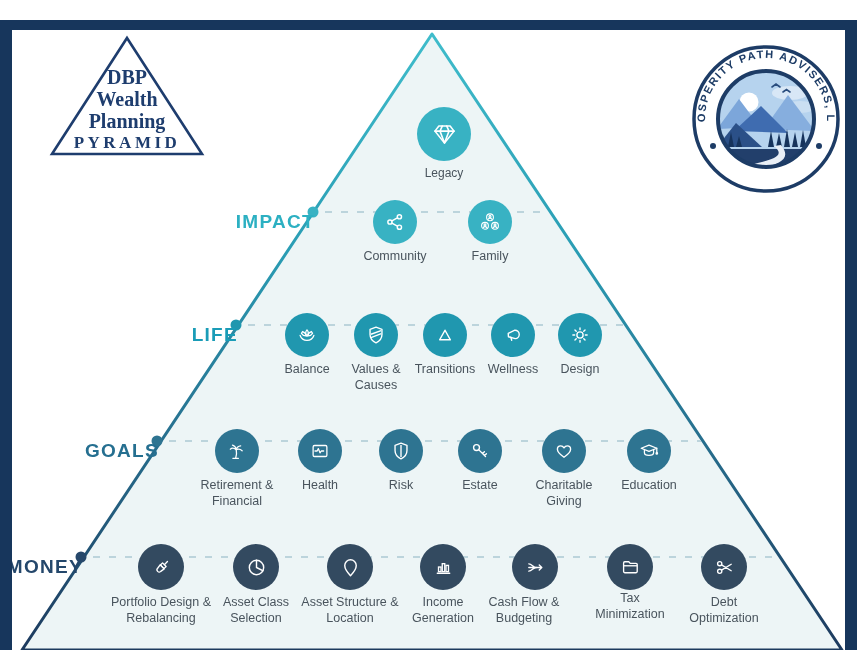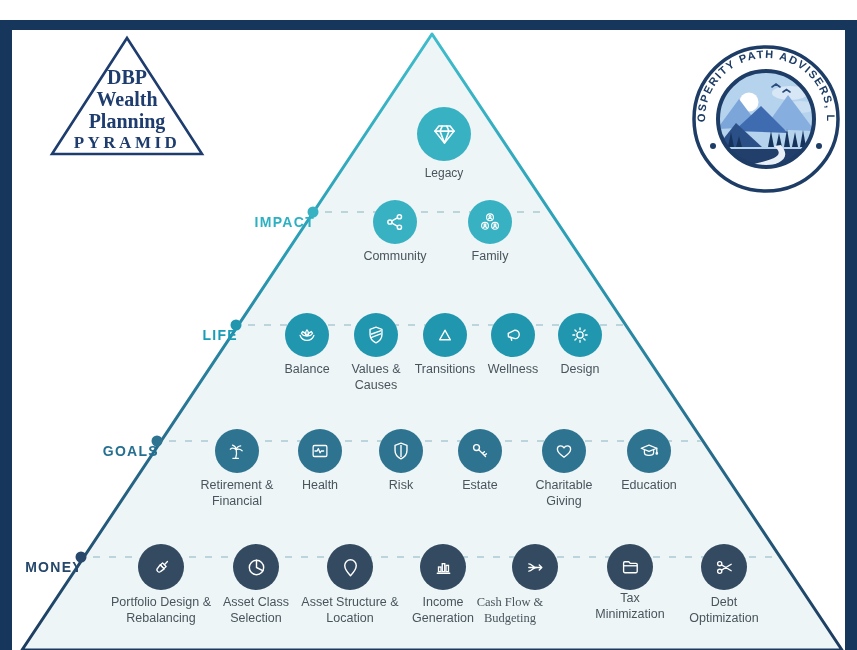--- a/index.html
+++ b/index.html
@@ -5,21 +5,21 @@
   html,body{margin:0;padding:0;background:#fff;font-family:"Liberation Sans",sans-serif;}
   .frame{position:relative;width:857px;height:650px;box-sizing:border-box;
          border:solid #17365c;border-width:10px 12px 15px 12px;background:#fff;overflow:hidden;margin-top:20px;}
   .layer{position:absolute;left:0;top:0;}
   
   .brand{position:absolute;left:30px;top:2px;}
   
   .logo{position:absolute;left:678px;top:13px;}
   
   .rowlabel{position:absolute;transform:translate(-100%,-50%);font-weight:bold;
-            font-size:14px;letter-spacing:1.3px;white-space:nowrap;}
+            font-size:19px;letter-spacing:1.3px;white-space:nowrap;}
   .item{position:absolute;transform:translate(-50%,-50%);display:flex;align-items:center;justify-content:center;border-radius:50%;}
   .item svg{display:block;}
   .ilabel{position:absolute;transform:translate(-50%,0);text-align:center;
           font-size:12.5px;line-height:1.28;color:#49545d;}
   .c-impact{background:#38b2c3;}
   .c-life{background:#2097af;}
   .c-goals{background:#2e7491;}
   .c-money{background:#334a60;}
   .sz44{width:44px;height:44px;}
   .sz46{width:46px;height:46px;}
@@ -273,21 +273,21 @@
     </svg>
   </div>
   <div class="ilabel" style="left:431px;top:564px;width:84px;">Income Generation</div>
 
   <div class="item c-money sz46" style="left:523px;top:537px;">
     <svg width="23" height="23" viewBox="0 0 24 24" fill="none" stroke="#fff" stroke-width="1.4" stroke-linecap="round" stroke-linejoin="round">
       <path d="M5 8.2c3.6 0 4.2 3.8 8 3.8M5 15.8c3.6 0 4.2-3.8 8-3.8M5 12h8"></path>
       <path d="M13 12h5.5M15.9 9.4 18.6 12l-2.7 2.6"></path>
     </svg>
   </div>
-  <div class="ilabel" style="left:498px;top:564px;width:94px;font-family:Liberation Serif, serif;">Cash Flow &amp; Budgeting</div>
+  <div class="ilabel" style="left:512px;top:564px;width:94px;">Cash Flow &amp; Budgeting</div>
 
   <div class="item c-money sz46" style="left:618px;top:537px;">
     <svg width="23" height="23" viewBox="0 0 24 24" fill="none" stroke="#fff" stroke-width="1.4" stroke-linejoin="round">
       <path d="M4.8 8V7.2A1.2 1.2 0 0 1 6 6h4.2l1.5 1.7h6.1A1.2 1.2 0 0 1 19 8.9v7.4a1.2 1.2 0 0 1-1.2 1.2H6a1.2 1.2 0 0 1-1.2-1.2Z"></path>
       <path d="M4.8 10.2h14.2"></path>
     </svg>
   </div>
   <div class="ilabel" style="left:618px;top:560px;width:92px;">Tax Minimization</div>
 
   <div class="item c-money sz46" style="left:712px;top:537px;">

